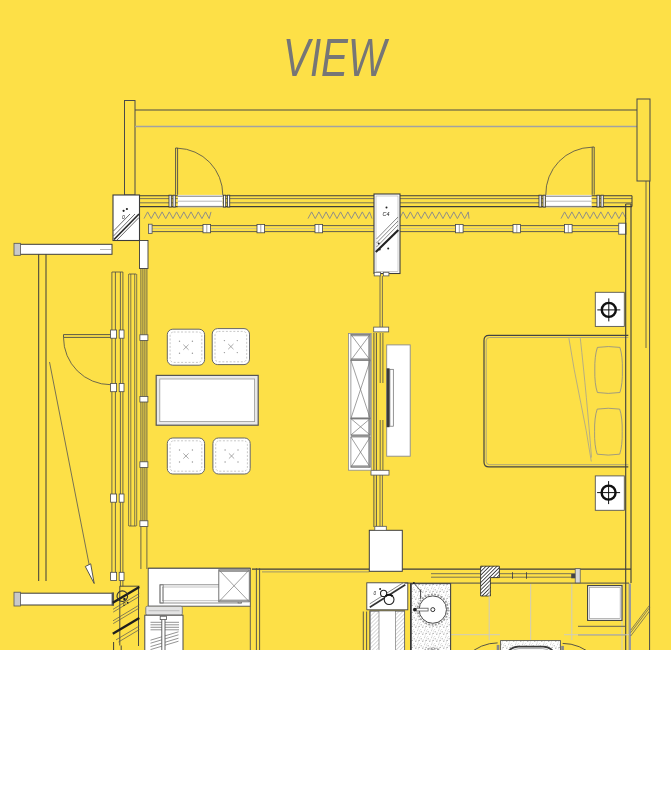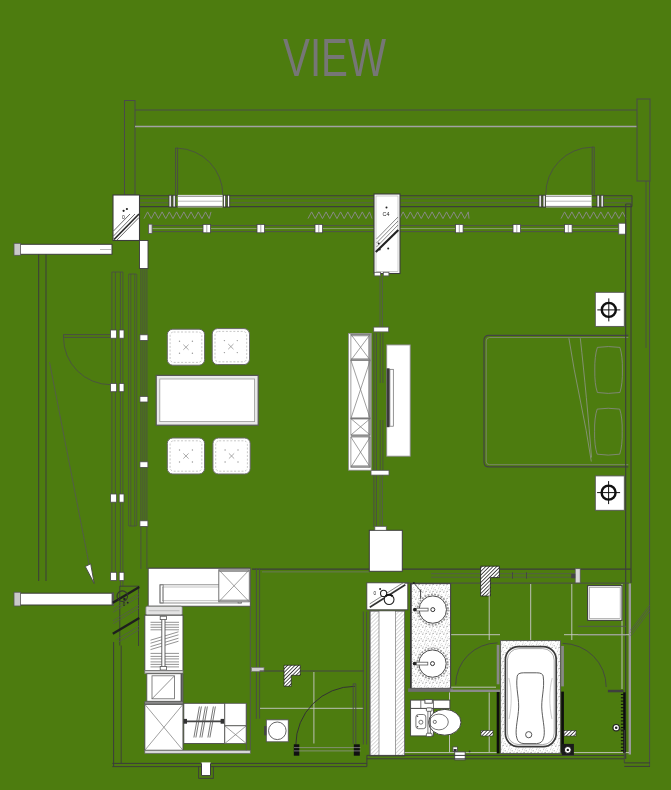--- a/index.html
+++ b/index.html
@@ -1,16 +1,16 @@
 <!DOCTYPE html>
 <html><head>
 <meta charset="utf-8">
 <style>
 html,body{margin:0;padding:0;background:#ffffff;}
-#page{position:relative;width:671px;height:790px;background:#4d7c0f;overflow:hidden;}
+#page{position:relative;width:671px;height:650px;background:#fde047;overflow:hidden;font-style:italic;}
 svg{position:absolute;top:0;left:0;}
 text{font-family:"Liberation Sans",sans-serif;}
 </style>
 </head>
 <body>
 <div id="page">
 <svg width="671" height="790" viewBox="0 0 671 790">
 <defs>
 <pattern id="zz" width="7.35" height="7.9" patternUnits="userSpaceOnUse">
   <path d="M0,7.9 L3.675,0.9 L7.35,7.9" fill="none" stroke="#8a8a8a" stroke-width="0.95"></path>

